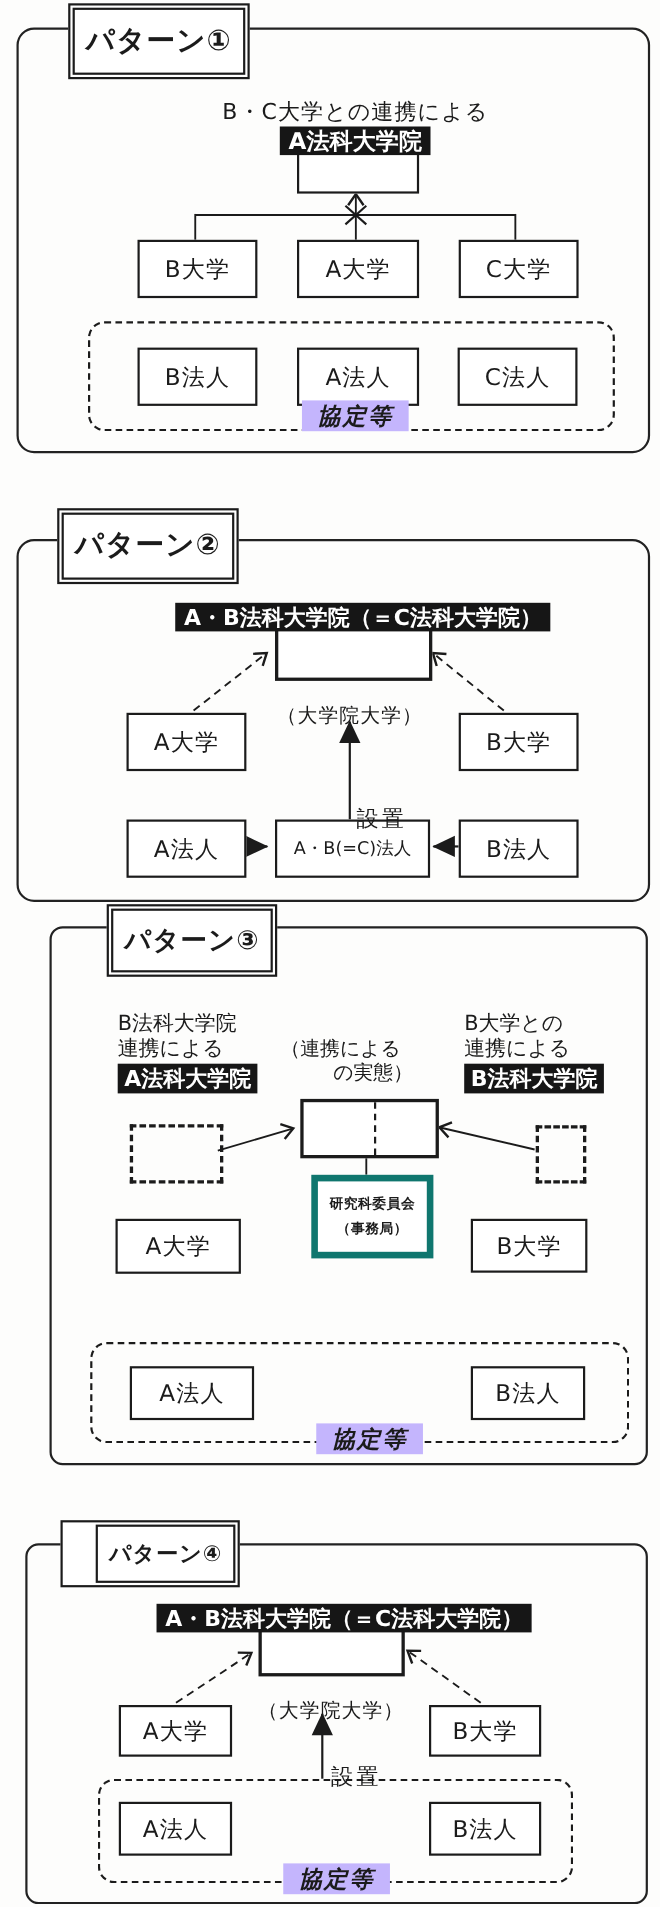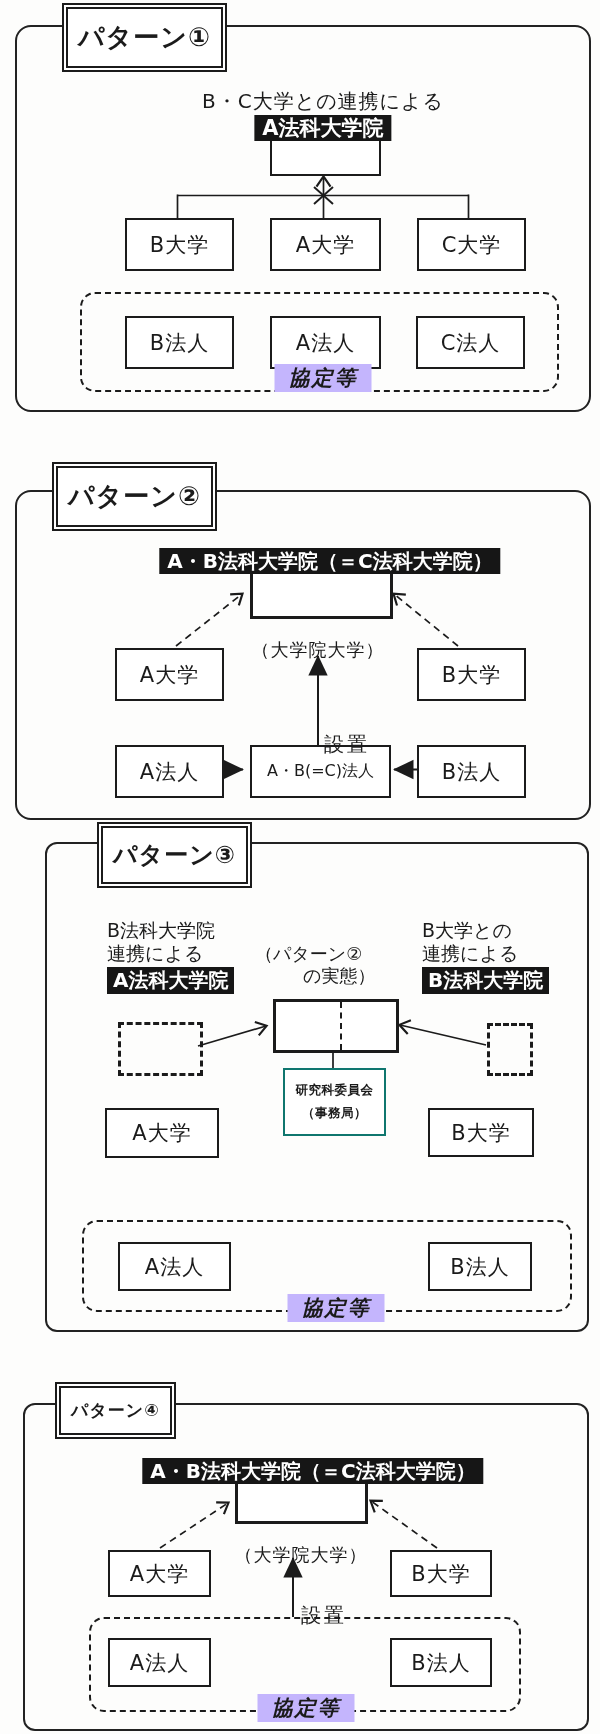--- a/index.html
+++ b/index.html
@@ -14,21 +14,21 @@
   .box{position:absolute;border:2px solid #1b1b1b;background:#fff;display:flex;align-items:center;justify-content:center;font-size:21px;z-index:2;letter-spacing:1px;}
   .box.thick{border-width:3px;}
   .box.empty{background:#fff;}
   .dbox{position:absolute;border:3px dashed #1b1b1b;background:transparent;z-index:2;}
   .hl{background:#161616;color:#fff;font-weight:bold;padding:1px 8px;white-space:nowrap;}
   .ctext{position:absolute;transform:translateX(-50%);white-space:nowrap;z-index:3;margin-top:24px;}
   .dashzone{position:absolute;border:2px dashed #1b1b1b;border-radius:15px;z-index:1;background:transparent;}
   .kyotei{position:absolute;transform:translateX(-50%);background:#c4b5fd;padding:0 14px;font-style:italic;font-weight:bold;font-size:21px;z-index:4;white-space:nowrap;letter-spacing:2px;}
   .note{position:absolute;font-size:19px;line-height:1.22;z-index:2;white-space:nowrap;}
   .note .hl{display:inline-block;margin-top:2px;font-size:20px;padding:1px 6px;}
-  .committee{position:absolute;border:2px solid #0f766e;background:#fff;z-index:2;display:flex;flex-direction:column;align-items:center;justify-content:center;gap:6px;font-size:12.5px;font-weight:600;letter-spacing:0.5px;}
+  .committee{position:absolute;border:6px solid #0f766e;background:#fff;z-index:2;display:flex;flex-direction:column;align-items:center;justify-content:center;gap:6px;font-size:12.5px;font-weight:600;letter-spacing:0.5px;}
   .divider{position:absolute;top:0;bottom:0;border-left:2.5px dashed #1b1b1b;}
   svg.overlay{position:absolute;left:0;top:0;z-index:1;}
   .cap{font-size:18px;letter-spacing:1px;text-align:center;}
   .title-line{font-size:20px;letter-spacing:1px;}
   .title-hl{font-size:20px;}
 </style>
 </head>
 <body>
 
 <svg class="overlay" width="600" height="1734">
@@ -115,21 +115,21 @@
   <div class="plabel-inner" style="font-size:24px;">パターン③</div>
 </div>
 
 <div class="note" style="left:107px;top:919px;">
   <div>B法科大学院</div>
   <div>連携による</div>
   <span class="hl">A法科大学院</span>
 </div>
 
 <div class="note" style="left:255px;top:943px;font-size:18px;">
-  <div>（パターン②</div>
+  <div>（連携による</div>
   <div style="padding-left:48px;">の実態）</div>
 </div>
 
 <div class="note" style="left:422px;top:919px;">
   <div>B大学との</div>
   <div>連携による</div>
   <span class="hl">B法科大学院</span>
 </div>
 
 <div class="box empty thick" style="left:273px;top:999px;width:120px;height:48px;">
@@ -147,21 +147,21 @@
 <div class="box" style="left:105px;top:1108px;width:110px;height:46px;">A大学</div>
 <div class="box" style="left:428px;top:1108px;width:102px;height:45px;">B大学</div>
 
 <div class="dashzone" style="left:82px;top:1220px;width:486px;height:88px;"></div>
 <div class="box" style="left:118px;top:1242px;width:109px;height:45px;">A法人</div>
 <div class="box" style="left:428px;top:1242px;width:100px;height:45px;">B法人</div>
 <div class="kyotei" style="left:336px;top:1294px;">協定等</div>
 
 <div class="panel" style="left:23px;top:1403px;width:562px;height:324px;border-radius:12px;"></div>
 <div class="plabel" style="left:55px;top:1382px;">
-  <div class="plabel-inner" style="font-size:17px;">パターン④</div>
+  <div class="plabel-inner" style="font-size:20px;margin-left:28px;">パターン④</div>
 </div>
 
 <div class="ctext" style="left:313px;top:1434px;">
   <span class="hl title-hl">A・B法科大学院（＝C法科大学院）</span>
 </div>
 
 <div class="box empty thick" style="left:235px;top:1471px;width:127px;height:47px;"></div>
 <div class="ctext cap" style="left:301px;top:1519px;">（大学院大学）</div>
 
 <div class="box" style="left:108px;top:1550px;width:99px;height:43px;">A大学</div>

